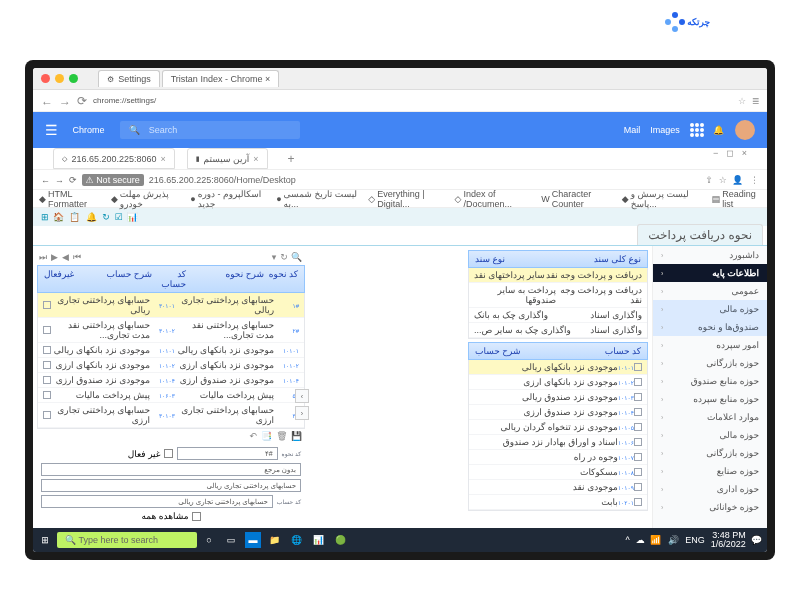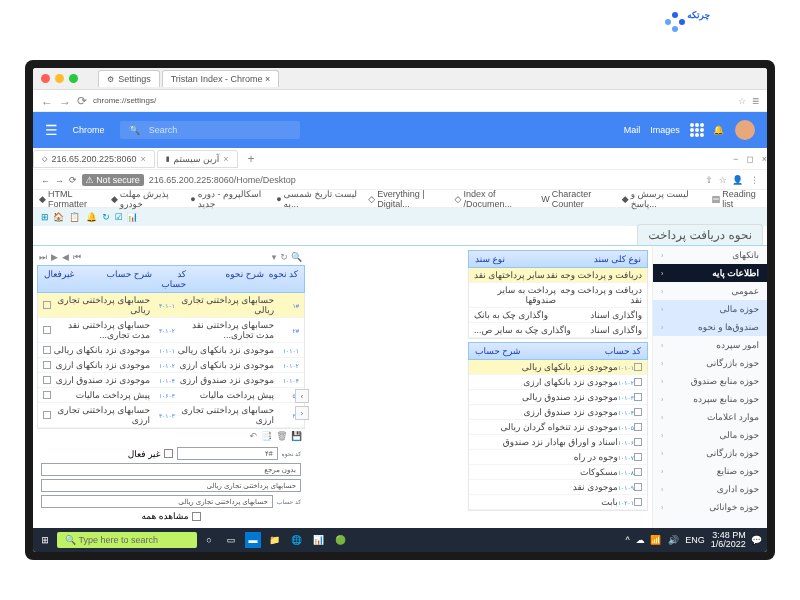--- a/index.html
+++ b/index.html
@@ -1,18 +1,18 @@
 <!DOCTYPE html>
 <html><head>
 <meta charset="utf-8">
 <style>
 *{margin:0;padding:0;box-sizing:border-box;font-family:Tahoma,Arial,sans-serif;font-size:9px}
 body{background:#fff}
 .page{width:800px;height:600px;margin:0 auto;position:relative}
-.logo-top{position:absolute;top:10px;right:90px;color:#2563eb;font-size:18px;font-weight:bold;display:flex;gap:0}
+.logo-top{position:absolute;top:10px;right:90px;color:#2563eb;font-size:18px;font-weight:bold;display:flex;align-items:center;gap:0}
 .logo-dots{display:inline-block;width:24px;height:24px;position:relative}
 .logo-dots span{position:absolute;width:6px;height:6px;border-radius:50%;background:#2563eb}
 .logo-dots span:nth-child(1){top:2px;left:9px}
 .logo-dots span:nth-child(2){top:9px;left:2px;background:#60a5fa}
 .logo-dots span:nth-child(3){top:9px;left:16px}
 .logo-dots span:nth-child(4){top:16px;left:9px;background:#60a5fa}
 .monitor{position:absolute;top:60px;left:25px;width:750px;height:500px;background:#1a1a1a;border-radius:8px;padding:8px}
 .screen{width:100%;height:100%;background:#fff;border-radius:3px;overflow:hidden;position:relative}
 .mac-bar{height:22px;background:#f0f0f0;border-bottom:1px solid #ddd;display:flex;align-items:center;padding:0 8px;gap:5px}
 .mac-dot{width:9px;height:9px;border-radius:50%}
@@ -23,21 +23,21 @@
 .url-arrow{color:#888;font-size:12px}
 .url-input{flex:1;color:#555;font-size:8px}
 .star{color:#aaa}
 .gheader{height:36px;background:#4285f4;display:flex;align-items:center;padding:0 12px;gap:15px;color:#fff}
 .menu-icon{font-size:14px}
 .gsearch{background:#5a95f5;border-radius:2px;padding:4px 10px;flex:0 0 180px;display:flex;align-items:center;gap:8px;color:#cce0ff;font-size:9px}
 .gright{margin-left:auto;display:flex;align-items:center;gap:10px;font-size:9px}
 .gdots{width:14px;height:14px;display:grid;grid-template-columns:repeat(3,1fr);gap:1px}
 .gdots span{background:#fff;border-radius:50%}
 .avatar{width:20px;height:20px;border-radius:50%;background:#e8a87c}
-.tabs2{height:22px;background:#fff;border-bottom:1px solid #eee;display:flex;align-items:center;padding:0 0;gap:2px}
+.tabs2{height:22px;background:#fff;border-bottom:1px solid #eee;display:flex;padding:0 20px;gap:12px}
 .tab2{padding:3px 8px;border:1px solid #ddd;border-radius:3px 3px 0 0;font-size:7px;color:#555;display:flex;align-items:center;gap:4px}
 .tab2 .x{color:#999}
 .tab2.plus{border:none;color:#888;font-size:12px}
 .url2{height:20px;background:#fff;border-bottom:1px solid #eee;display:flex;align-items:center;padding:0 8px;gap:5px;font-size:7px;color:#666}
 .url2 .badge{background:#888;color:#fff;padding:1px 4px;border-radius:2px}
 .url2 .right{margin-left:auto;display:flex;gap:6px;color:#888}
 .bm{height:18px;background:#fff;border-bottom:1px solid #eee;display:flex;align-items:center;padding:0 6px;gap:8px;font-size:7px;color:#555}
 .bm span{display:flex;align-items:center;gap:2px}
 .bm .r{margin-left:auto}
 .app-top{height:18px;background:#e8f4f8;display:flex;align-items:center;justify-content:space-between;padding:0 8px;font-size:7px;color:#0891b2}
@@ -187,21 +187,21 @@
         </div>
       </div>
 
       <div class="tab-strip">
         <div class="tab">نحوه دریافت پرداخت</div>
       </div>
 
       <div class="main">
         <div class="sidebar" id="sidebar">
             <div class="sb-item ">
-              <span>بانکهای</span>
+              <span>داشبورد</span>
               <span class="chev">‹</span>
             </div>
             <div class="sb-item h">
               <span>اطلاعات پایه</span>
               <span class="chev">‹</span>
             </div>
             <div class="sb-item ">
               <span>عمومی</span>
               <span class="chev">‹</span>
             </div>

